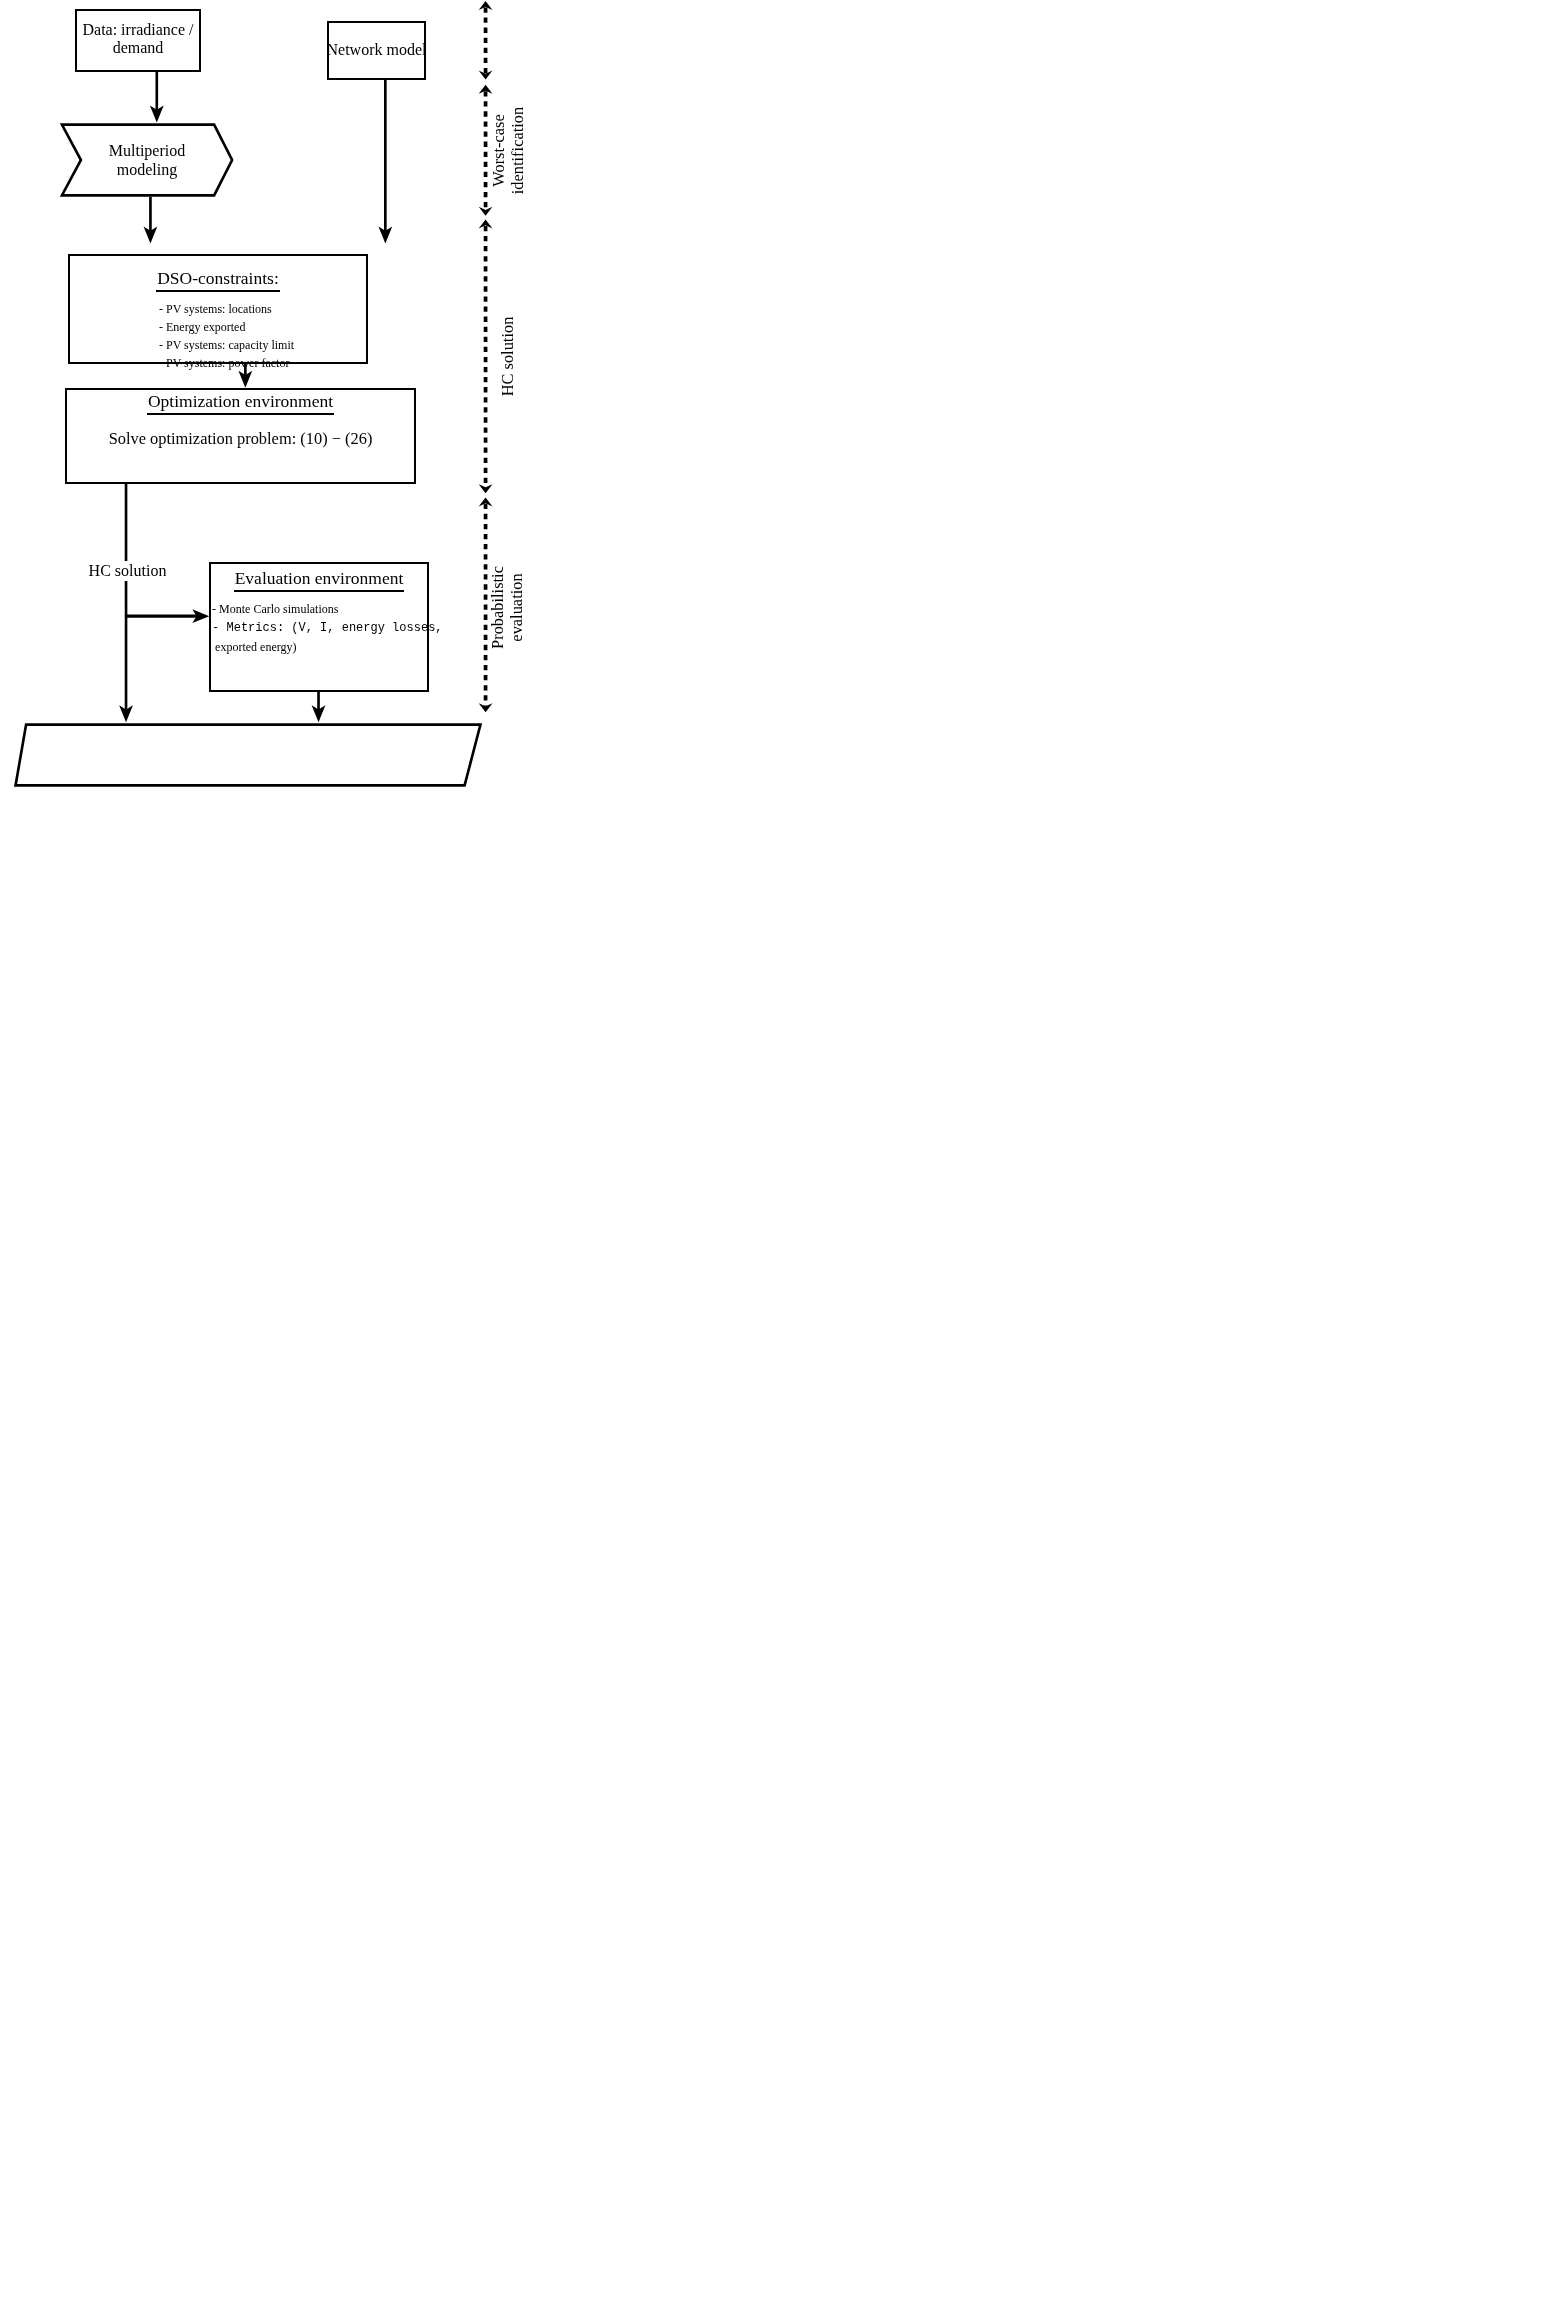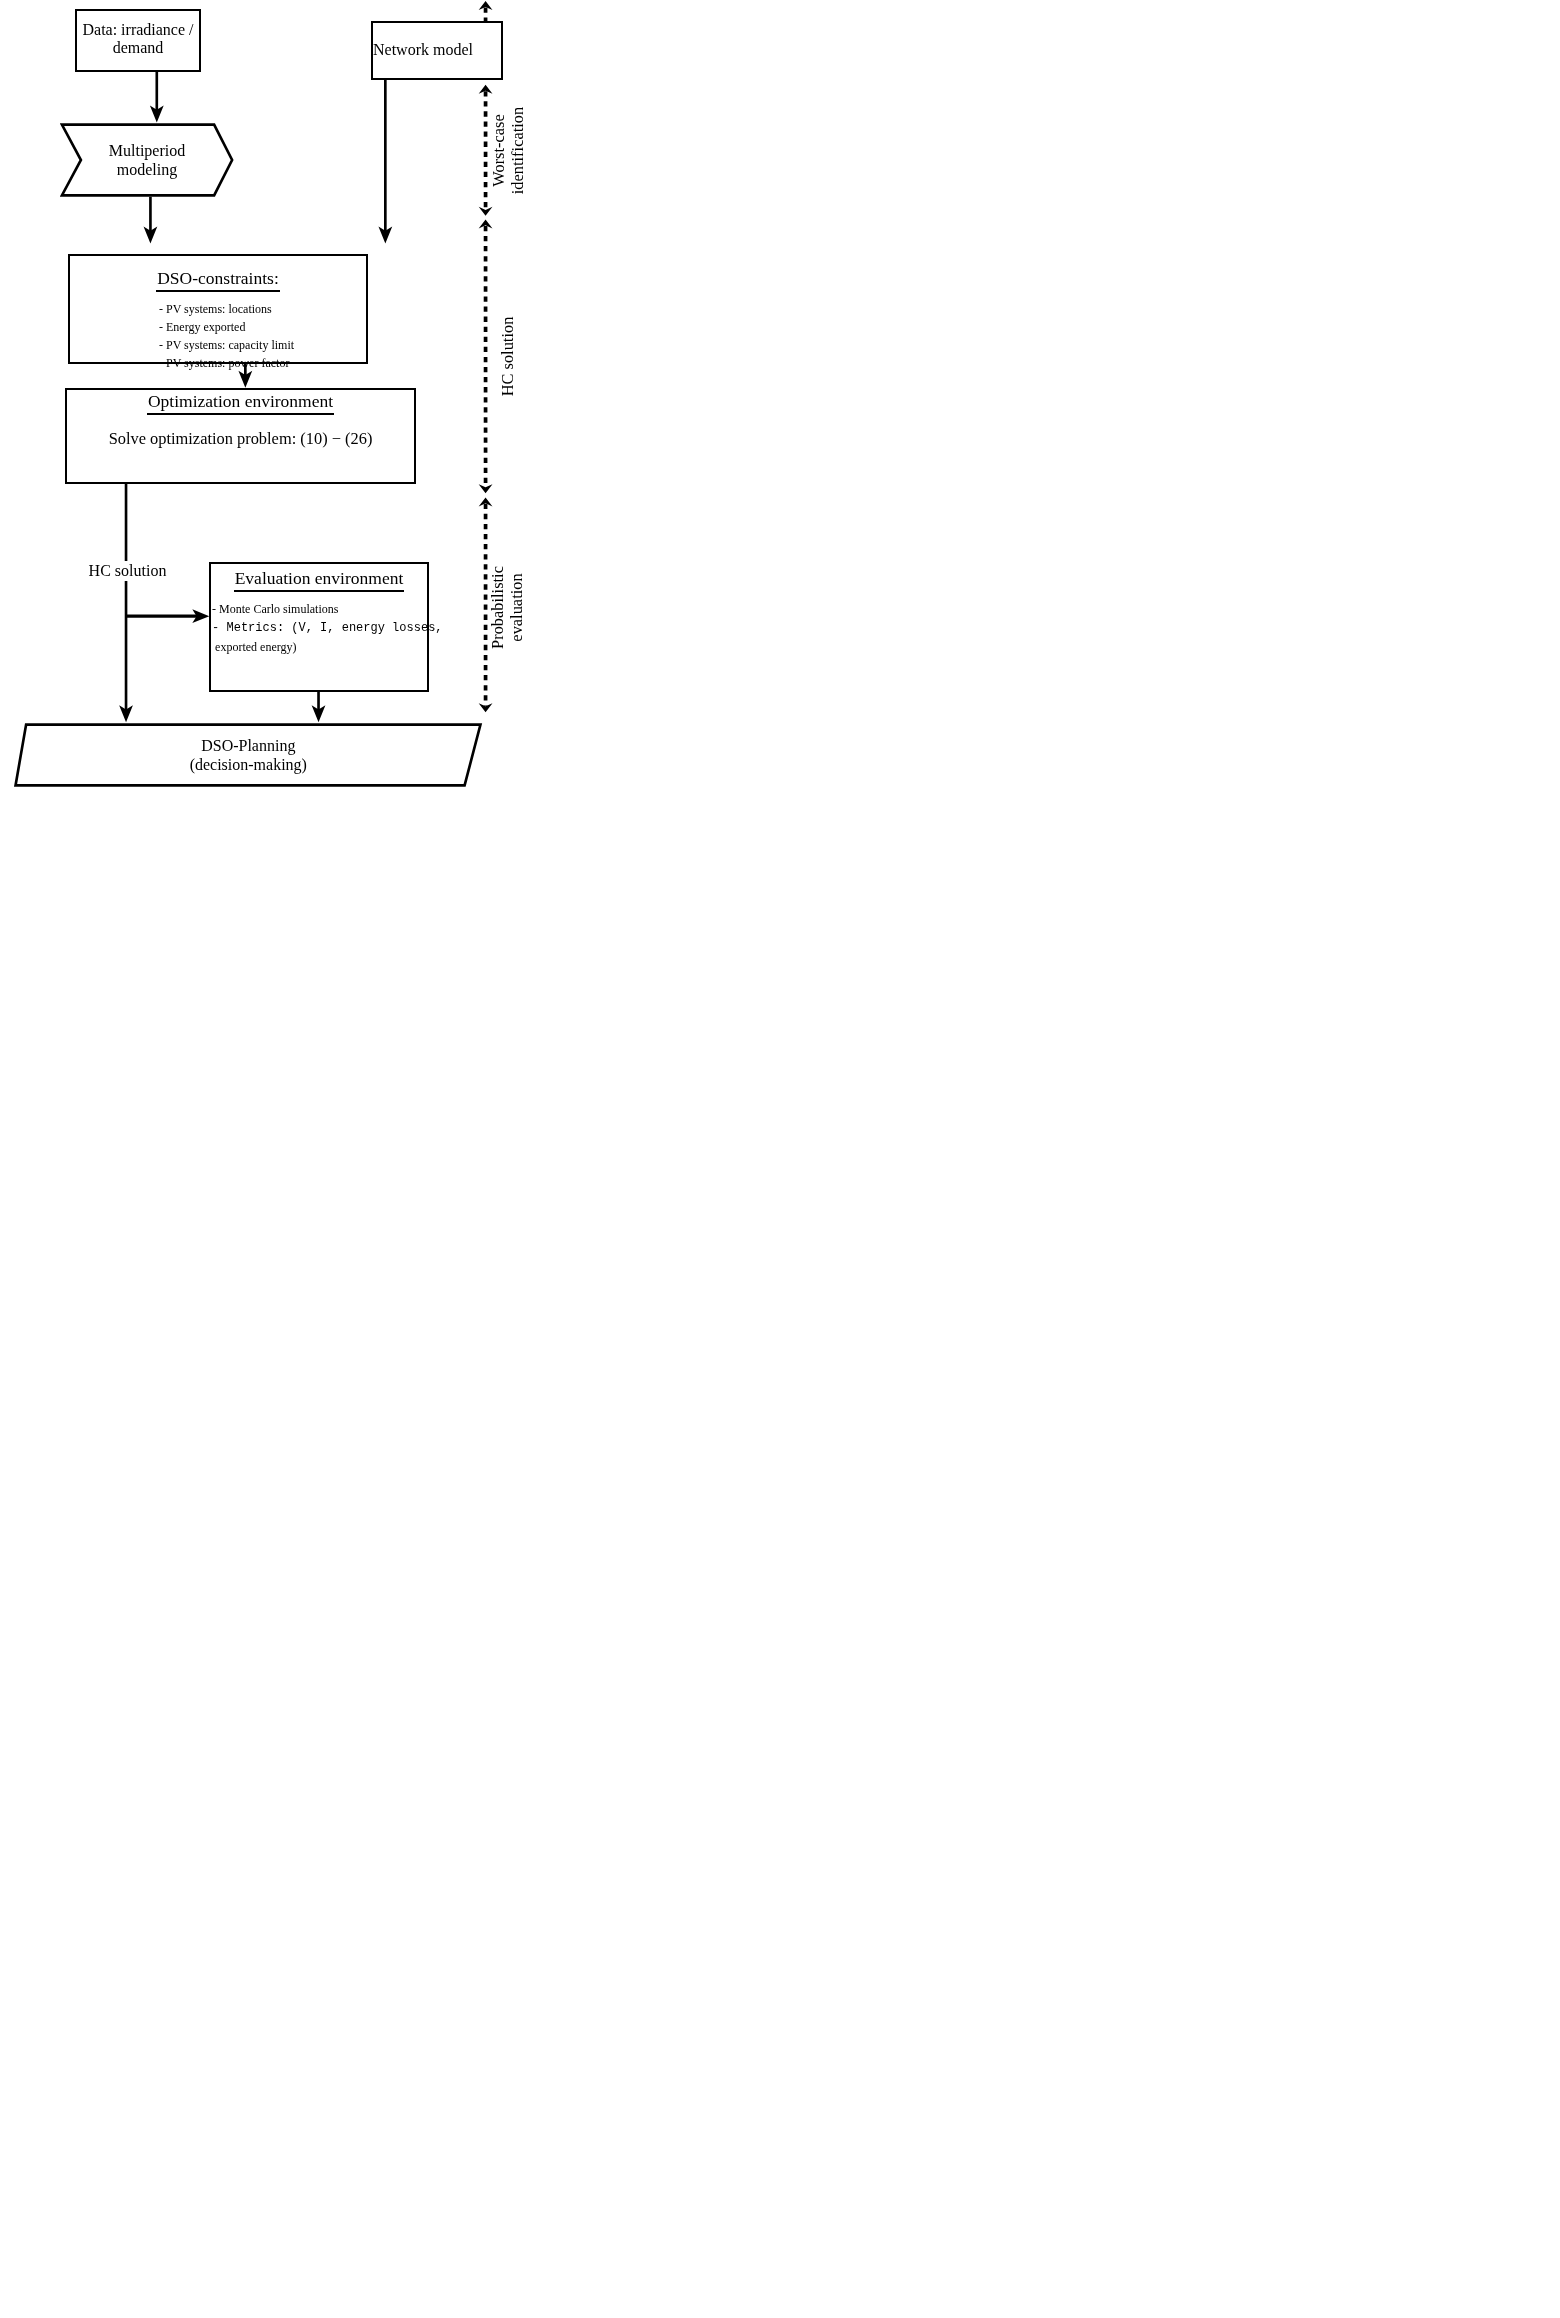--- a/index.html
+++ b/index.html
@@ -102,21 +102,21 @@
       <line x1="915" y1="950" x2="915" y2="1331" stroke="#000" stroke-width="7" stroke-dasharray="10 9"></line>
       <polygon points="915,1343 902,1326 915,1332 928,1326" fill="#000"></polygon>
     </g>
   </svg>
 
   <div class="node" style="left:75px; top:8.5px; width:126px; height:63px; padding-top:10px;">
     <div class="line">Data: irradiance /</div>
     <div class="line">demand</div>
   </div>
 
-  <div class="node" style="left:327px; top:21px; width:132px; height:59px; display:flex; align-items:center; margin-left:44px;">
+  <div class="node" style="left:327px; top:21px; width:99px; height:59px; display:flex; align-items:center; justify-content:center;">
     <div class="line">Network model</div>
   </div>
 
   <div style="position:absolute; left:60px; top:123px; width:174px; height:74px;">
     <svg width="174" height="74" viewBox="0 0 328 140">
       <polygon points="3,3 291,3 325,70 291,137 3,137 39,70" fill="#ffffff" stroke="#000000" stroke-width="5"></polygon>
     </svg>
     <div class="shape-text" style="left:0; top:18px; width:174px;text-align:center;">
       <div>Multiperiod</div>
       <div>modeling</div>
@@ -152,24 +152,20 @@
       <div class="item" style="line-height:19px;">- Monte Carlo simulations</div>
       <div class="item" style="line-height:19px;font-family:Liberation Mono, monospace;">- Metrics: (V, I, energy losses,</div>
       <div class="item" style="line-height:19px; padding-left:3px;">exported energy)</div>
     </div>
   </div>
 
   <div style="position:absolute; left:13.3px; top:723px; width:470px; height:64px;">
     <svg width="470" height="64" viewBox="0 0 885 121">
       <polygon points="23,3 882,3 852,118 3,118" fill="#ffffff" stroke="#000000" stroke-width="5"></polygon>
     </svg>
-    <div class="shape-text" style="left:0; top:12.7px; width:470px;">
-      <div>DSO-Planning</div>
-      <div>(decision-making)</div>
-    </div>
   </div>
 
   <div class="phase-label" style="left:447px; top:132px; width:122px; height:37px;">
     <div>Worst-case</div>
     <div>identification</div>
   </div>
 
   <div class="phase-label" style="left:463px; top:347px; width:90px; height:19px;">HC solution</div>
 
   <div class="phase-label" style="left:452px; top:589px; width:111px; height:37px;">

